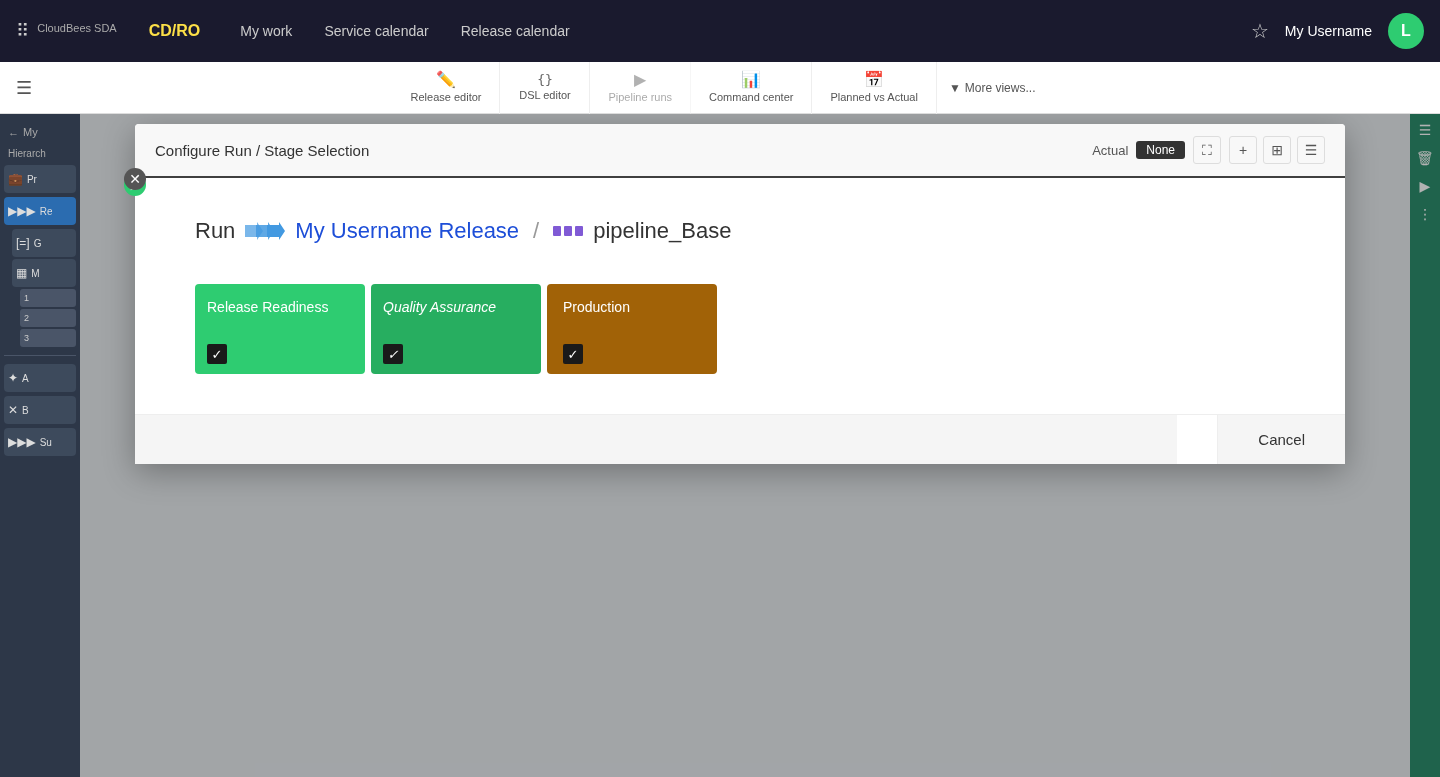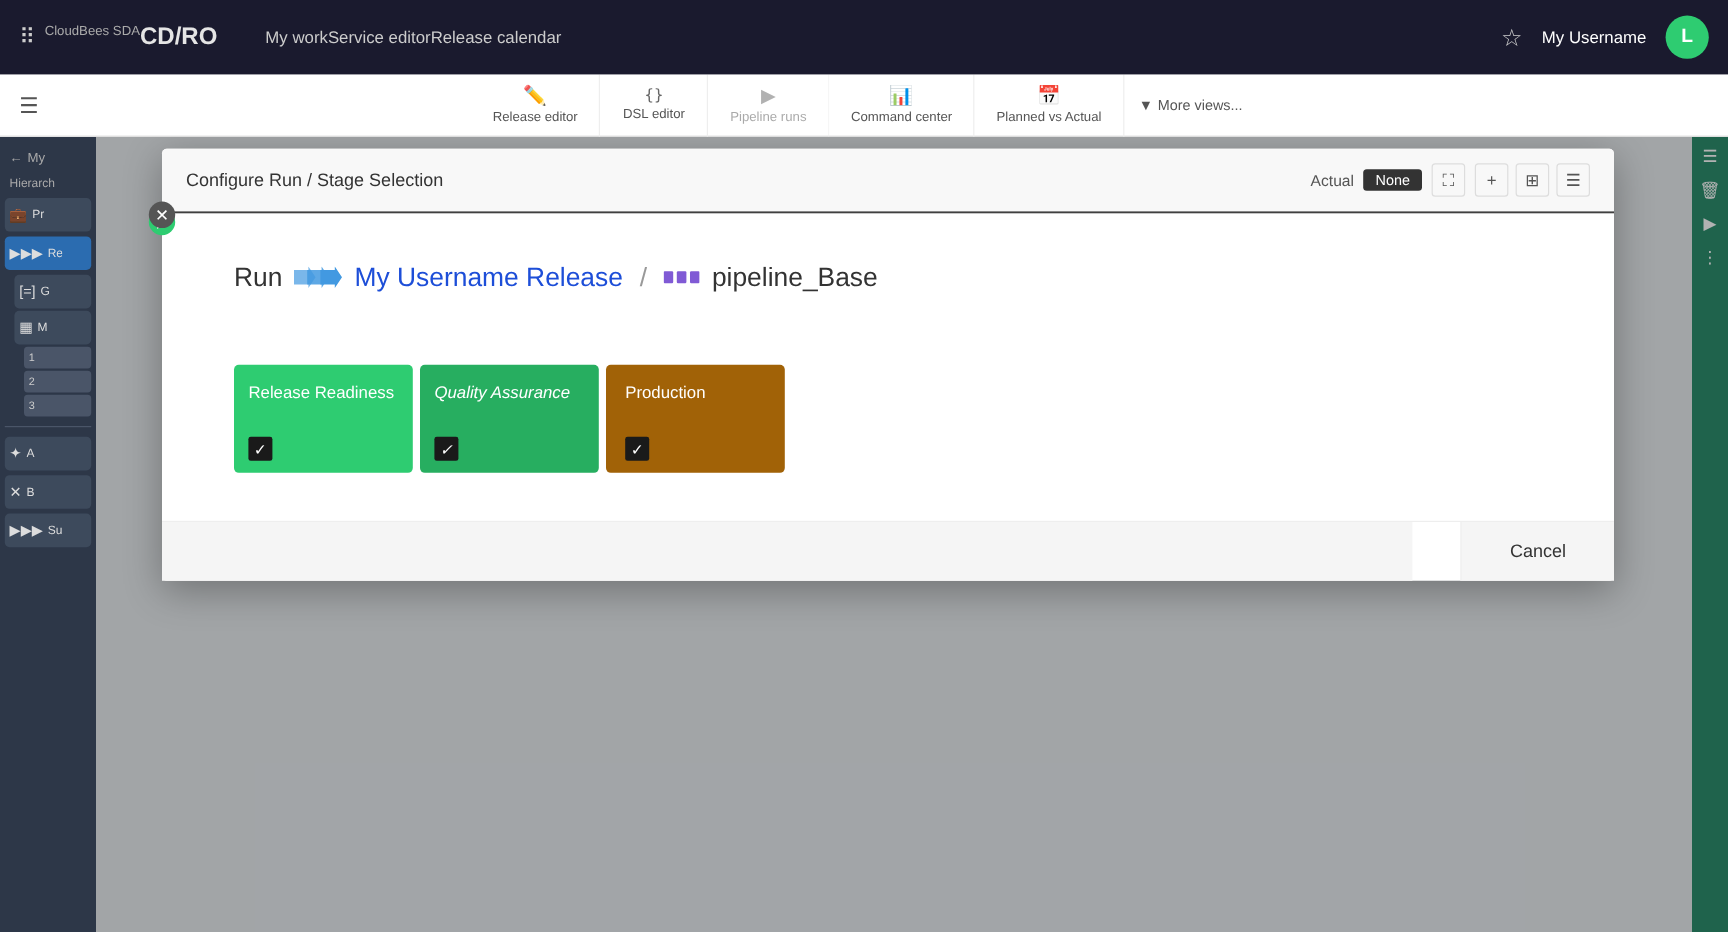--- a/index.html
+++ b/index.html
@@ -11,22 +11,22 @@
       color: #fff;
       height: 62px;
       display: flex;
       align-items: center;
       padding: 0 16px;
       position: relative;
       z-index: 100;
     }
     .top-nav-brand { display: flex; margin-right: 40px; }
     .top-nav-brand .company { font-size: 11px; color: #aaa; }
-    .top-nav-brand .product { font-size: 20px; font-weight: bold; color: #e5e5e5; }
-    .top-nav-links { display: flex; }
+    .top-nav-brand .product { font-size: 16px; font-weight: bold; color: #fde047; margin-left: 32px; }
+    .top-nav-links { display: flex; gap: 32px; }
     .top-nav-links a {
       color: #ccc;
       text-decoration: none;
       font-size: 14px;
       cursor: pointer;
     }
     .top-nav-right {
       margin-left: auto;
       display: flex;
       align-items: center;
@@ -246,21 +246,21 @@
       flex: 1;
       padding: 40px 60px;
       overflow-y: auto;
     }
 
     
     .run-title {
       display: flex;
       align-items: center;
       gap: 10px;
-      margin-bottom: 60px;
+      margin-bottom: 40px;
       font-size: 22px;
       color: #333;
     }
     .run-label { font-size: 22px; color: #333; }
     .pipeline-arrow {
       display: flex;
       align-items: center;
     }
     .pipeline-name-icon {
       display: flex;
@@ -271,21 +271,21 @@
     .run-name { color: #1d4ed8; }
     .run-pipe-name { color: #333; }
 
     
     .stages-row {
       display: flex;
       gap: 6px;
       margin-top: 20px;
     }
     .stage-card {
-      width: 149px;
+      width: 170px;
       min-height: 90px;
       background: #2ecc71;
       border-radius: 4px;
       padding: 14px 12px 10px;
       cursor: pointer;
       display: flex;
       flex-direction: column;
       justify-content: space-between;
       position: relative;
     }
@@ -367,21 +367,21 @@
 <body>
 
 <nav class="top-nav">
   <span class="apps-icon">⠿</span>
   <div class="top-nav-brand">
     <span class="company">CloudBees SDA</span>
     <span class="product">CD/RO</span>
   </div>
   <div class="top-nav-links">
     <a>My work</a>
-    <a>Service editor</a>
+    <a>Service calendar</a>
     <a>Release calendar</a>
   </div>
   <div class="top-nav-right">
     <span class="star-icon">☆</span>
     <span class="username-label">My Username</span>
     <div class="avatar">L</div>
   </div>
 </nav>
 
 <div class="sec-nav">

